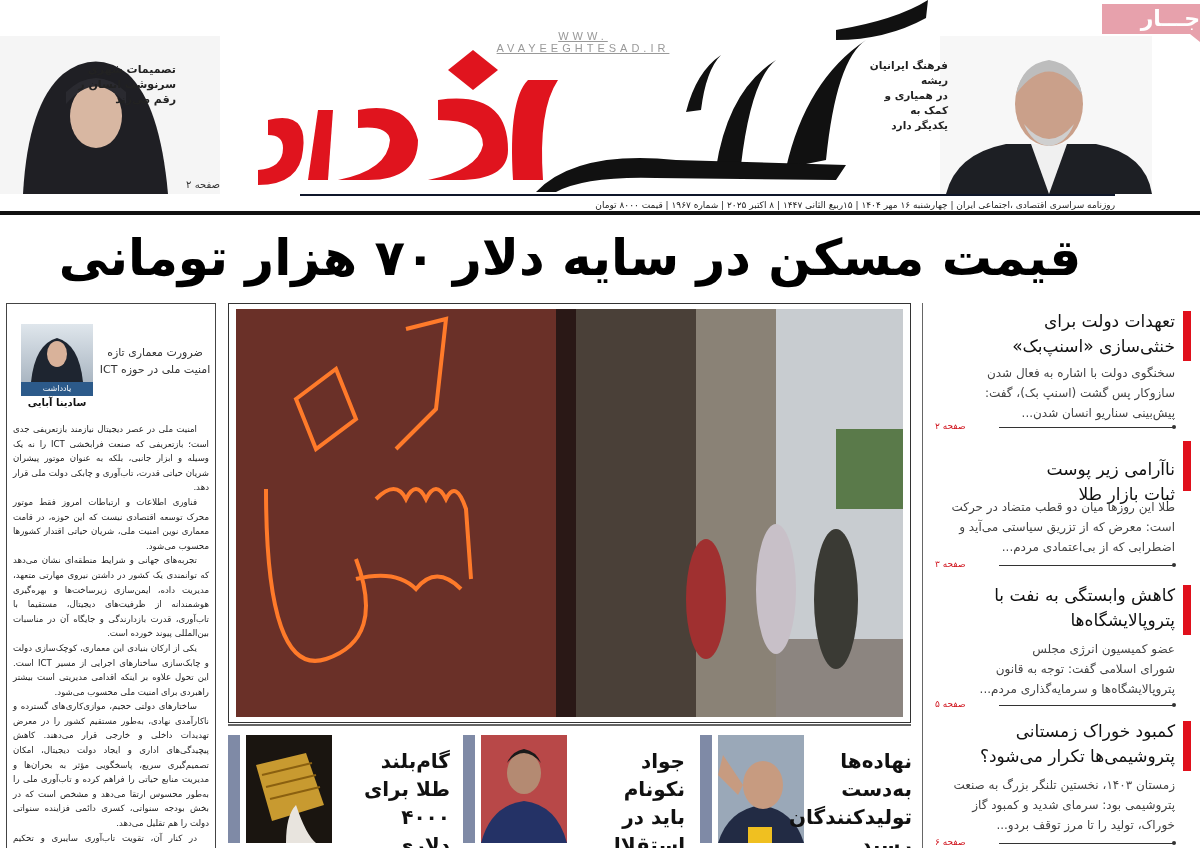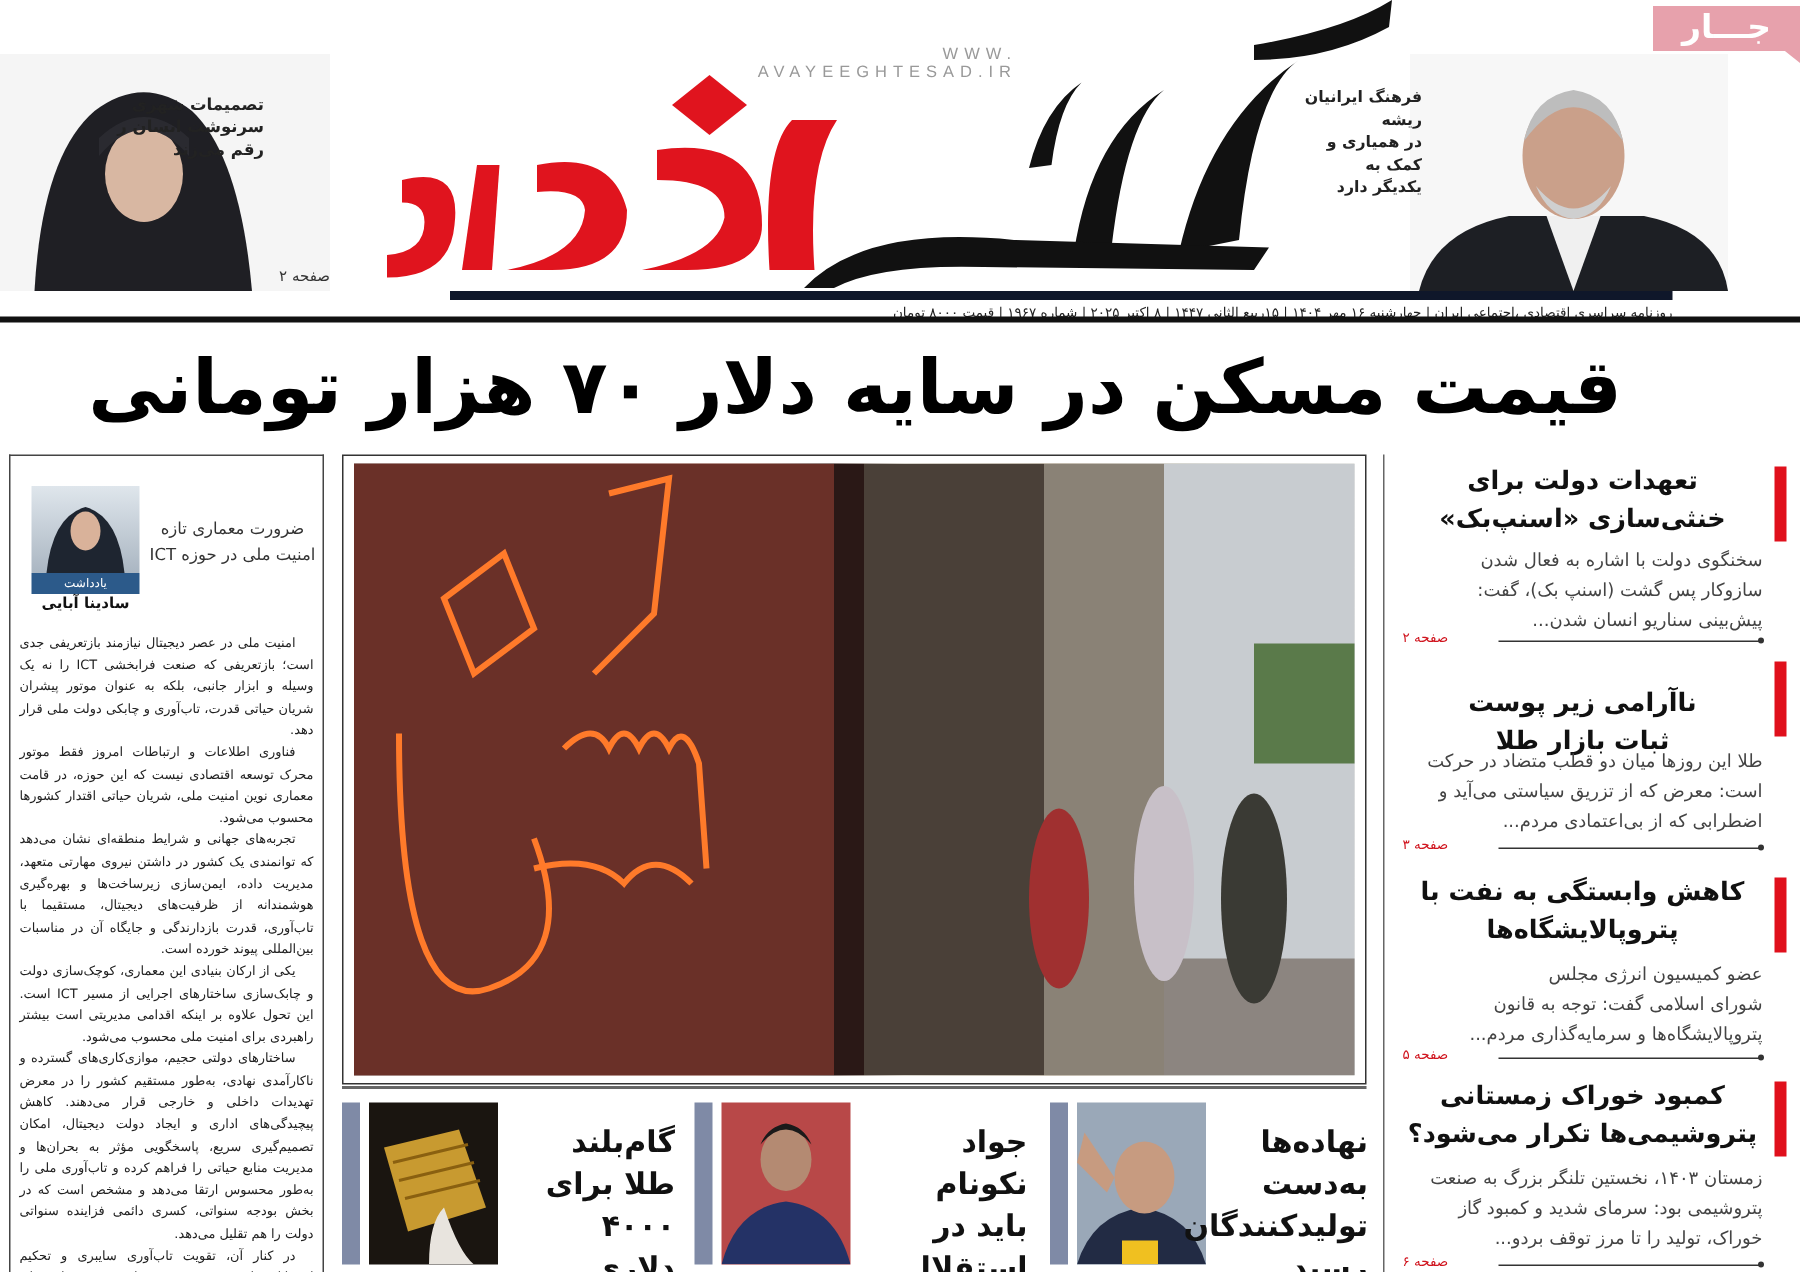--- a/index.html
+++ b/index.html
@@ -2,36 +2,36 @@
 <html><head>
 <meta charset="utf-8">
 <style>
   * { box-sizing: border-box; margin: 0; padding: 0; }
   html, body { width: 1200px; height: 848px; overflow: hidden; background: #fff; }
   body { font-family: "DejaVu Sans", sans-serif; color: #111; position: relative; direction: rtl; }
 
   .abs { position: absolute; }
 
   
-  .jar-tag { left: 1102px; top: 4px; width: 98px; height: 30px; background: #e7a1ac; color: #fff; font-weight: bold; font-size: 22px; text-align: center; line-height: 30px; letter-spacing: 2px; }
+  .jar-tag { left: 1102px; top: 4px; width: 98px; height: 30px; background: #e7a1ac; color: #fff; font-weight: bold; font-size: 22px; line-height: 30px; letter-spacing: 2px; }
   .jar-corner { left: 1185px; top: 30px; width: 0; height: 0; border-left: 15px solid transparent; border-top: 12px solid #e7a1ac; }
 
   .teaser { top: 36px; height: 158px; background: #f5f5f5; overflow: hidden; }
   .teaser.left { left: 0; width: 220px; }
   .teaser.right { left: 940px; width: 212px; background: #f7f7f7; }
   .teaser .photo { position: absolute; bottom: 0; }
   .teaser .caption { position: absolute; font-weight: bold; font-size: 11px; line-height: 15px; color: #222; text-align: right; }
   .teaser .page { position: absolute; font-size: 10px; color: #333; }
 
-  .site-url { left: 488px; top: 30px; width: 190px; font-family: "Liberation Sans", sans-serif; font-size: 11px; letter-spacing: 4px; color: #999; direction: ltr; text-align: right; }
+  .site-url { left: 488px; top: 30px; width: 190px; font-family: "Liberation Sans", sans-serif; font-size: 11px; letter-spacing: 4px; color: #999; direction: ltr; text-align: center; text-decoration: underline; }
 
   .logo-black { left: 536px; top: 0; width: 392px; height: 192px; }
   .logo-red { left: 258px; top: 40px; width: 320px; height: 152px; }
 
-  .meta-line { left: 300px; top: 194px; width: 815px; height: 18px; font-size: 9px; color: #222; text-align: right; line-height: 18px; border-top: 6px solid #0f172a; }
+  .meta-line { left: 300px; top: 194px; width: 815px; height: 18px; font-size: 9px; color: #222; text-align: right; line-height: 18px; border-top: 2px solid #0f172a; }
   .black-bar { left: 0; top: 211px; width: 1200px; height: 4px; background: #111; }
 
   .headline { left: 20px; top: 222px; width: 1100px; text-align: center; font-family: "DejaVu Sans", sans-serif; font-weight: 900; font-size: 50px; line-height: 72px; color: #000; letter-spacing: -1px; }
 
   
   .oped { left: 6px; top: 303px; width: 210px; height: 545px; border: 1px solid #444; border-bottom: none; padding: 8px 6px; overflow: hidden; }
   .oped-photo { position: absolute; left: 14px; top: 20px; width: 72px; height: 58px; background: linear-gradient(#dfe6ec, #aab6c2); overflow: hidden; }
   .oped-label { position: absolute; left: 14px; top: 78px; width: 72px; height: 14px; background: #2c5a8a; color: #fff; font-size: 8px; text-align: center; line-height: 14px; }
   .oped-author { position: absolute; left: 14px; top: 93px; width: 72px; font-size: 10px; font-weight: bold; text-align: center; }
   .oped-title { position: absolute; left: 92px; top: 40px; width: 112px; font-size: 11px; line-height: 17px; color: #333; text-align: center; }
@@ -46,21 +46,21 @@
   
   .bstory { top: 735px; height: 113px; }
   .bstory .bar { position: absolute; top: 0; width: 12px; height: 108px; background: #7f8aa6; }
   .bstory .img { position: absolute; top: 0; width: 86px; height: 108px; overflow: hidden; }
   .bstory .title { position: absolute; top: 12px; font-size: 20px; line-height: 28px; font-weight: bold; color: #111; text-align: right; }
 
   
   .right-col { left: 922px; top: 303px; width: 270px; height: 545px; border-left: 1px solid #666; }
   .rstory { position: absolute; left: 0; width: 270px; }
   .rstory .rbar { position: absolute; right: 2px; width: 8px; background: #e0101c; }
-  .rstory .rtitle { position: absolute; right: 18px; width: 240px; font-size: 17px; line-height: 25px; font-weight: bold; color: #111; text-align: center; }
+  .rstory .rtitle { position: absolute; right: 18px; width: 240px; font-size: 17px; line-height: 25px; font-weight: normal; color: #111; text-align: right; }
   .rstory .rbody { position: absolute; right: 18px; width: 240px; font-size: 12px; line-height: 20px; color: #444; text-align: right; }
   .rstory .rfoot { position: absolute; right: 18px; width: 240px; height: 12px; }
   .rstory .rfoot .rule { position: absolute; right: 0; top: 6px; width: 176px; height: 1px; background: #333; }
   .rstory .rfoot .dot { position: absolute; right: -1px; top: 4px; width: 4px; height: 4px; border-radius: 50%; background: #333; }
   .rstory .rfoot .pg { position: absolute; left: 0; top: 0; font-size: 9px; color: #d0141e; }
 </style>
 </head>
 <body>
 
 <div class="abs jar-tag">جـــار</div>

